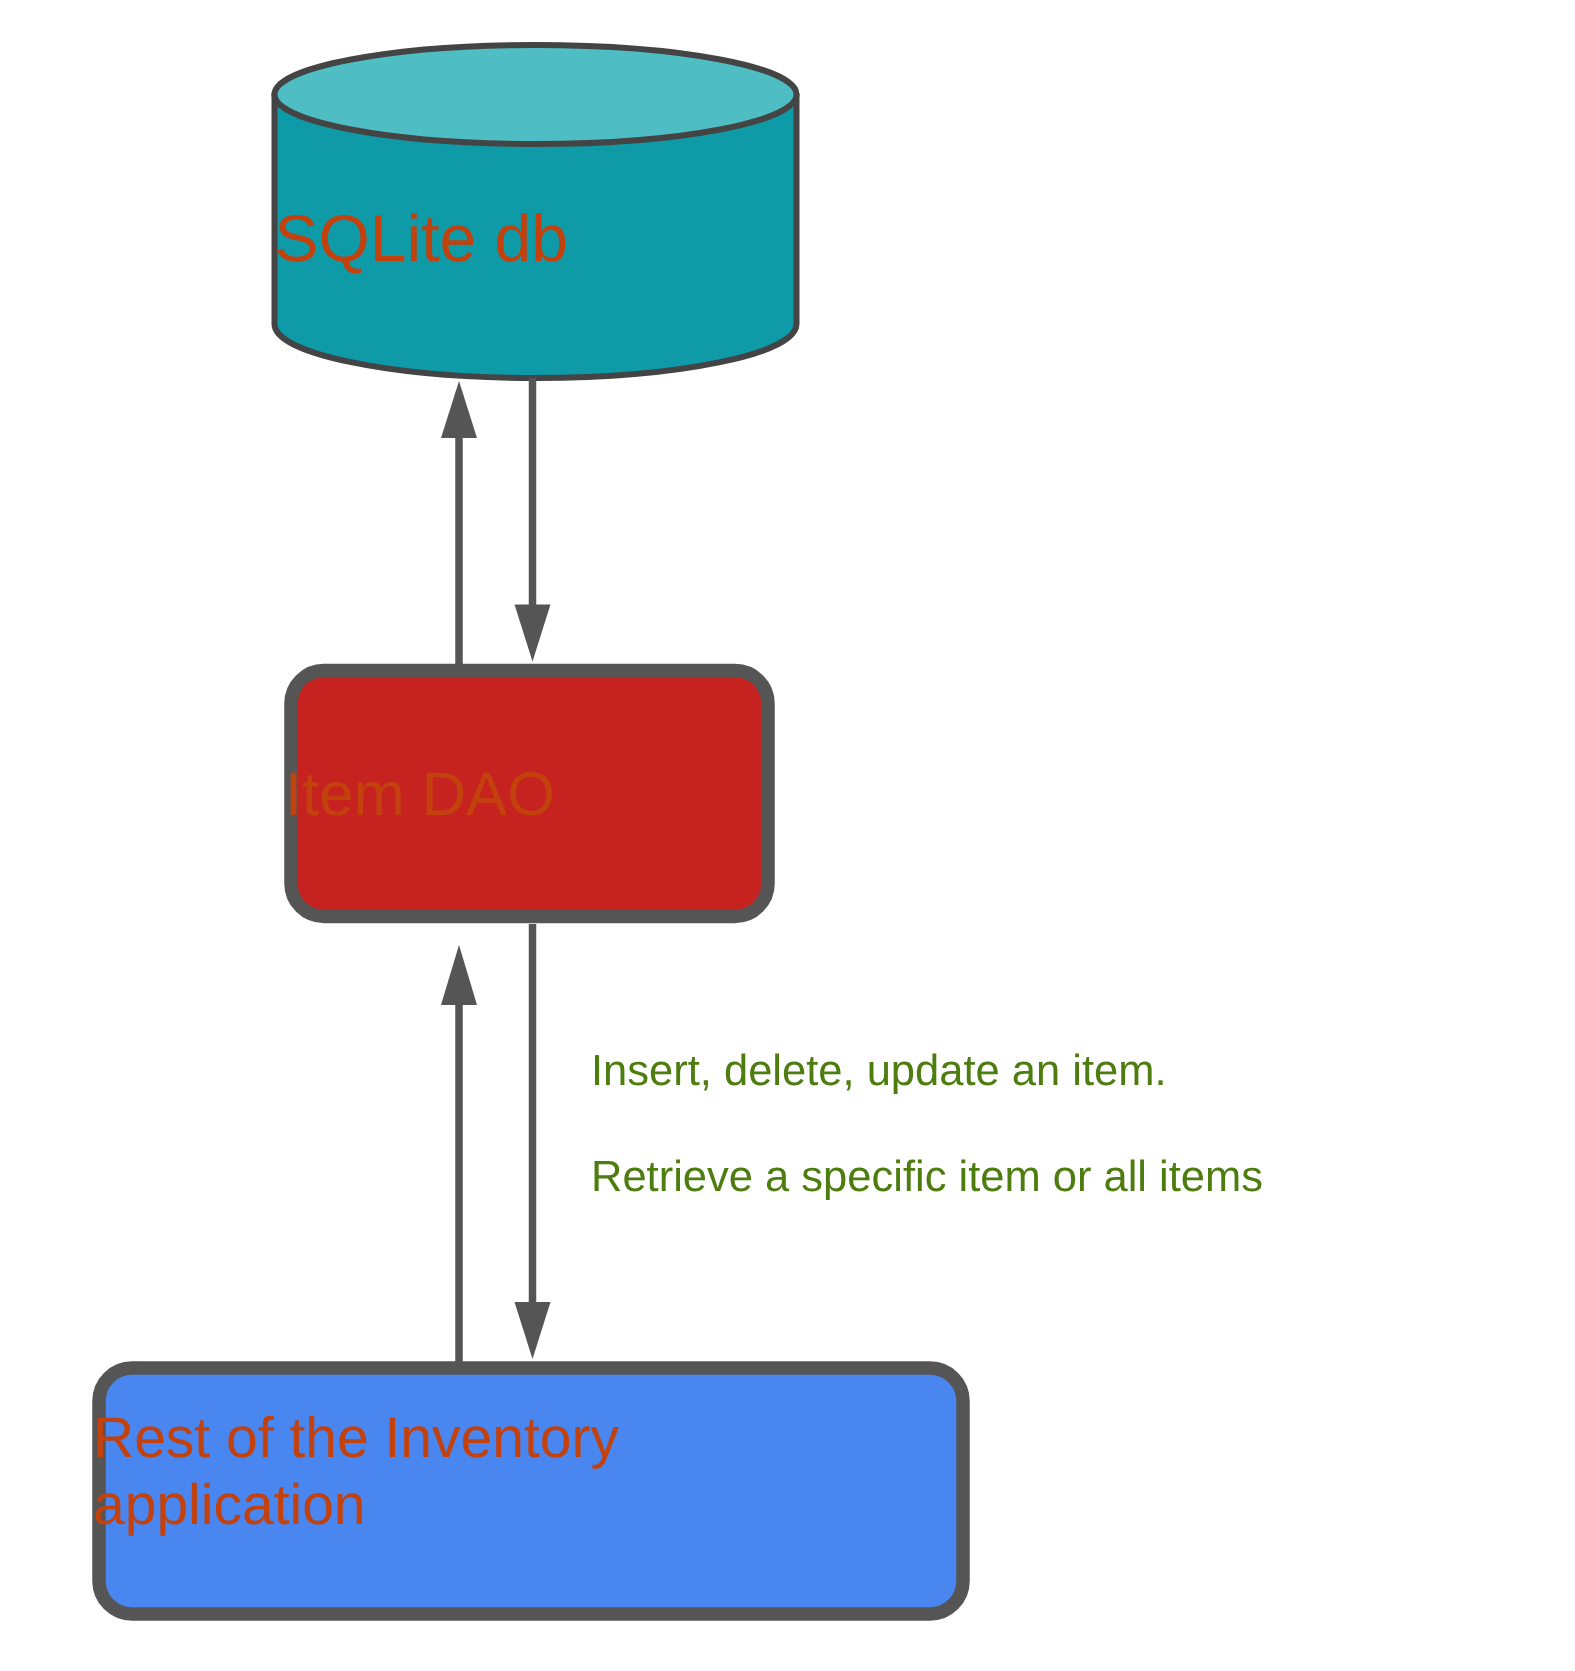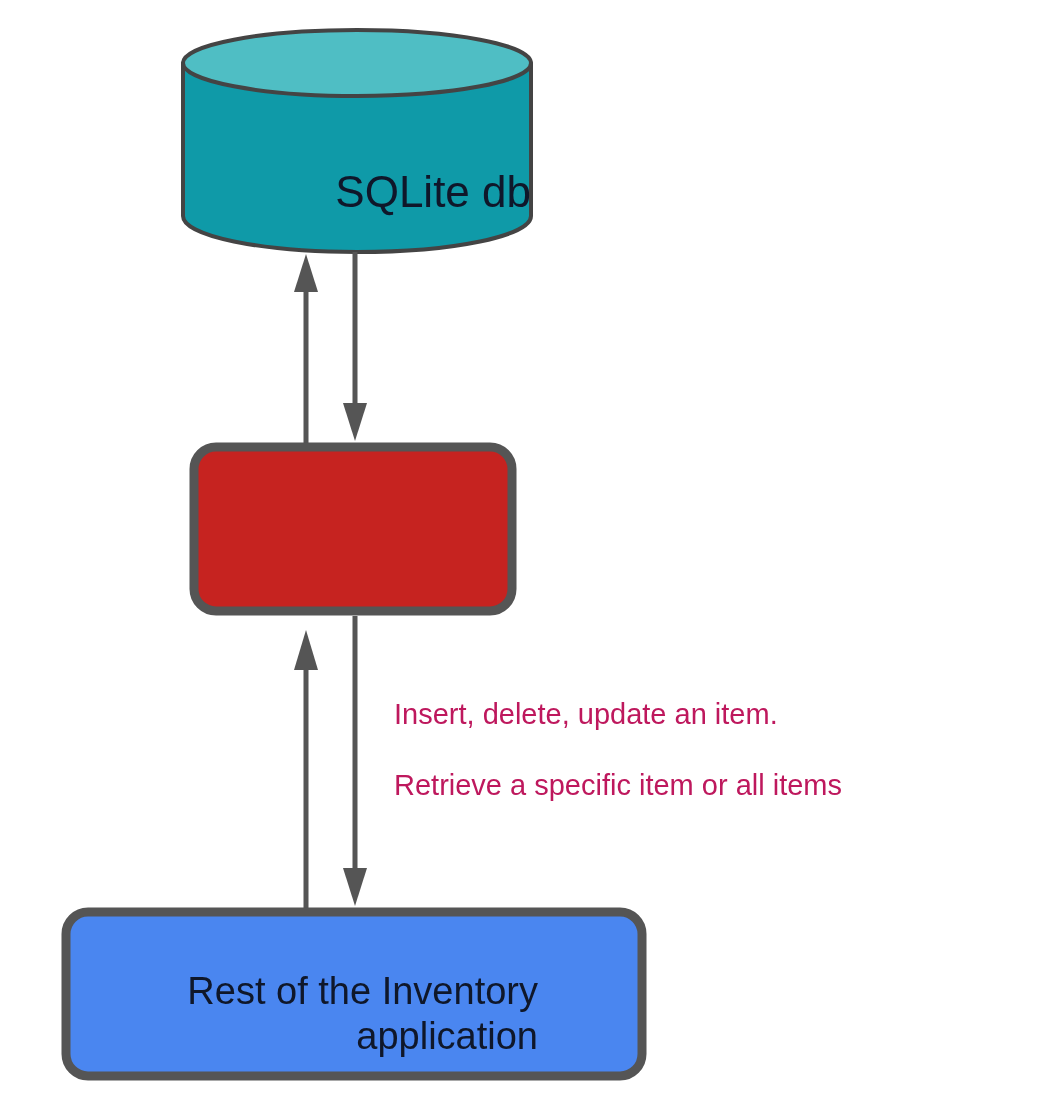--- a/index.html
+++ b/index.html
@@ -23,27 +23,26 @@
   }
   .layer-svg {
     position: absolute;
     left: 0;
     top: 0;
     width: 1050px;
     height: 1114px;
   }
   .node-label {
     position: absolute;
-    color: #0f172a;
-    text-align: right;
+    color: #c2410c;
+    text-align: left;
     line-height: 1.18;
     white-space: pre-line;
     pointer-events: none;
     font-family: "Liberation Sans", sans-serif;
-    margin-top: 32px;
   }
   #db-label {
     left: 183px;
     top: 134px;
     width: 348px;
     font-size: 44px;
   }
   #dao-label {
     left: 190px;
     top: 505px;
@@ -51,21 +50,21 @@
     font-size: 41px;
   }
   #app-label {
     left: 62px;
     top: 937px;
     width: 476px;
     font-size: 38px;
   }
   .edge-note {
     position: absolute;
-    color: #be185d;
+    color: #4d7c0f;
     font-size: 29px;
     font-family: "Liberation Sans", sans-serif;
     white-space: nowrap;
   }
   #note-line-1 { left: 394px; top: 698px; }
   #note-line-2 { left: 394px; top: 769px; }
 </style>
 </head>
 <body>
 
@@ -111,20 +110,21 @@
       <polygon points="355,906 343,868 367,868" fill="#555555"></polygon>
     </g>
 
     <g>
       <rect x="66" y="912" width="576" height="164" rx="22" ry="22" fill="#4a86f0" stroke="#555555" stroke-width="9"></rect>
     </g>
   </svg>
 
   <div class="node-label" id="db-label">SQLite db</div>
 
+  <div class="node-label" id="dao-label">Item DAO</div>
 
   <div class="node-label" id="app-label">Rest of the Inventory
 application</div>
 
   <div class="edge-note" id="note-line-1">Insert, delete, update an item.</div>
 
   <div class="edge-note" id="note-line-2">Retrieve a specific item or all items</div>
 
 </div>
 

